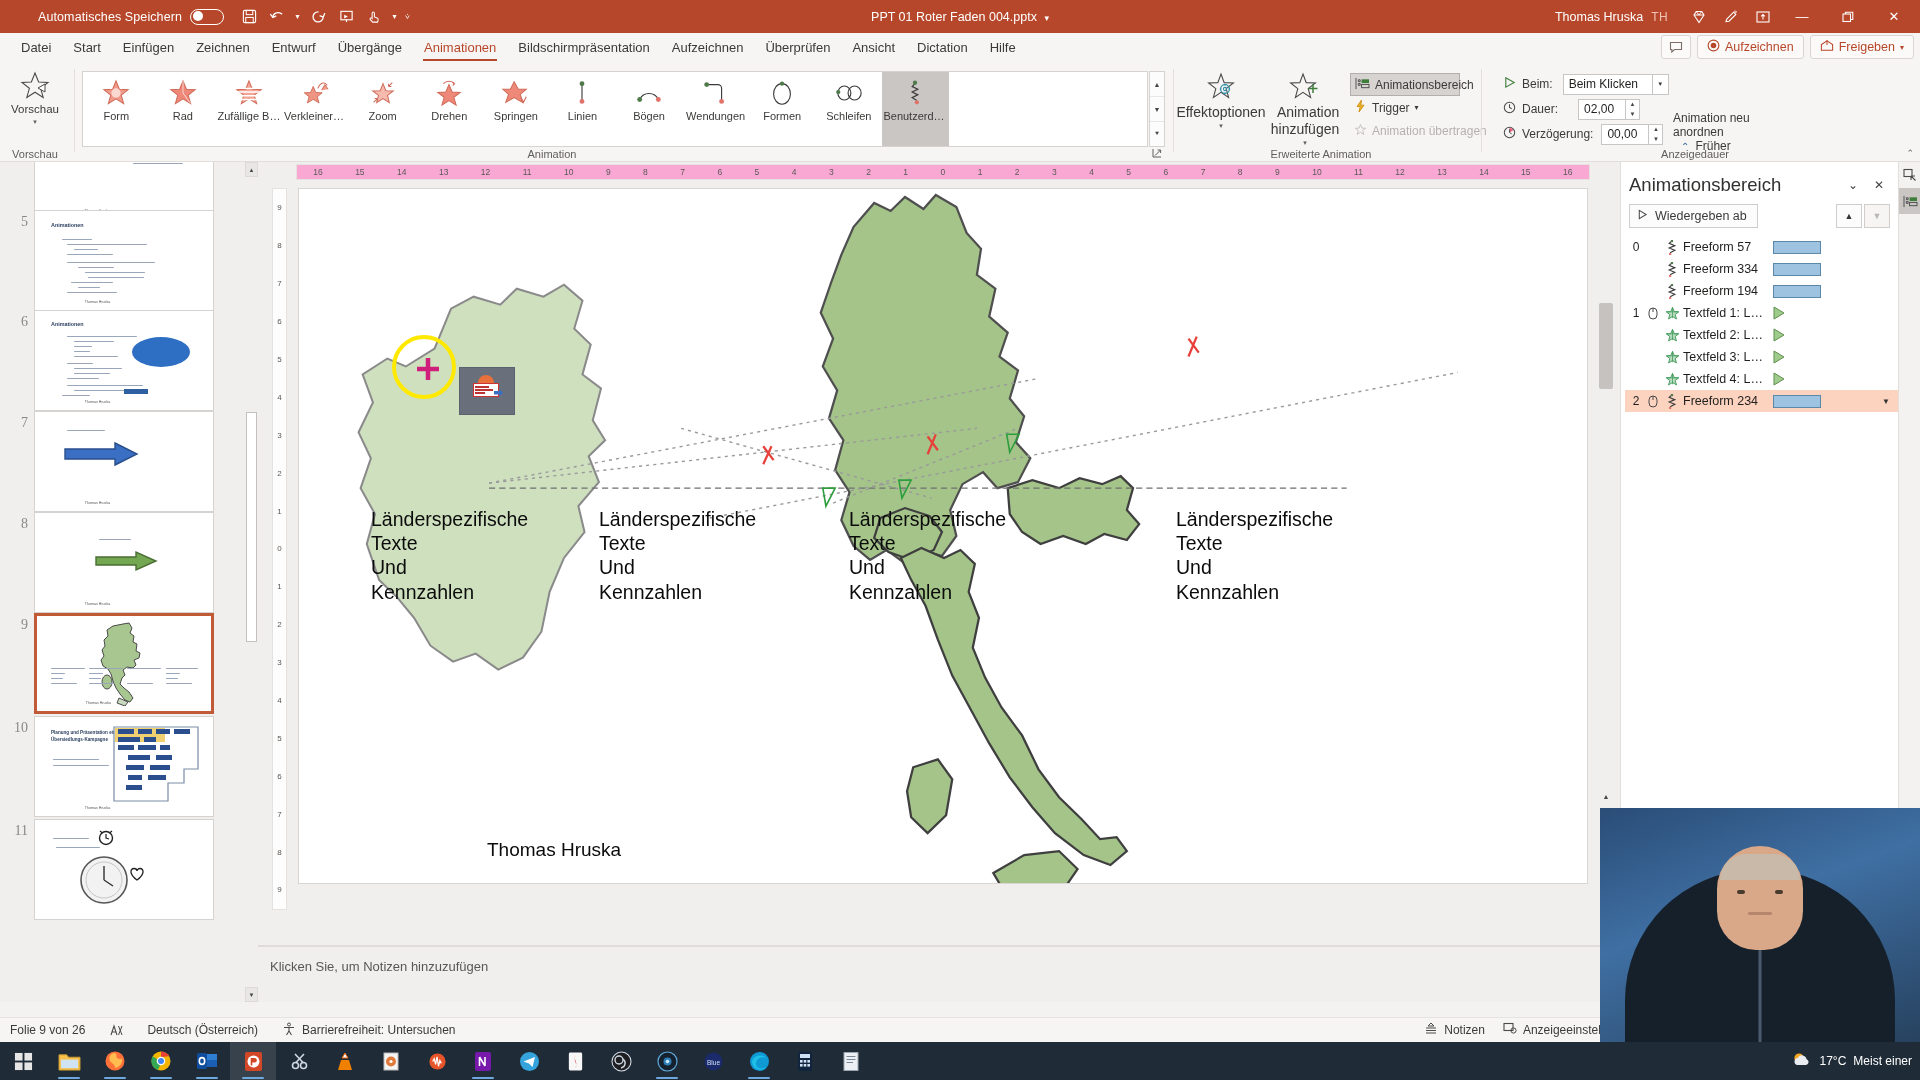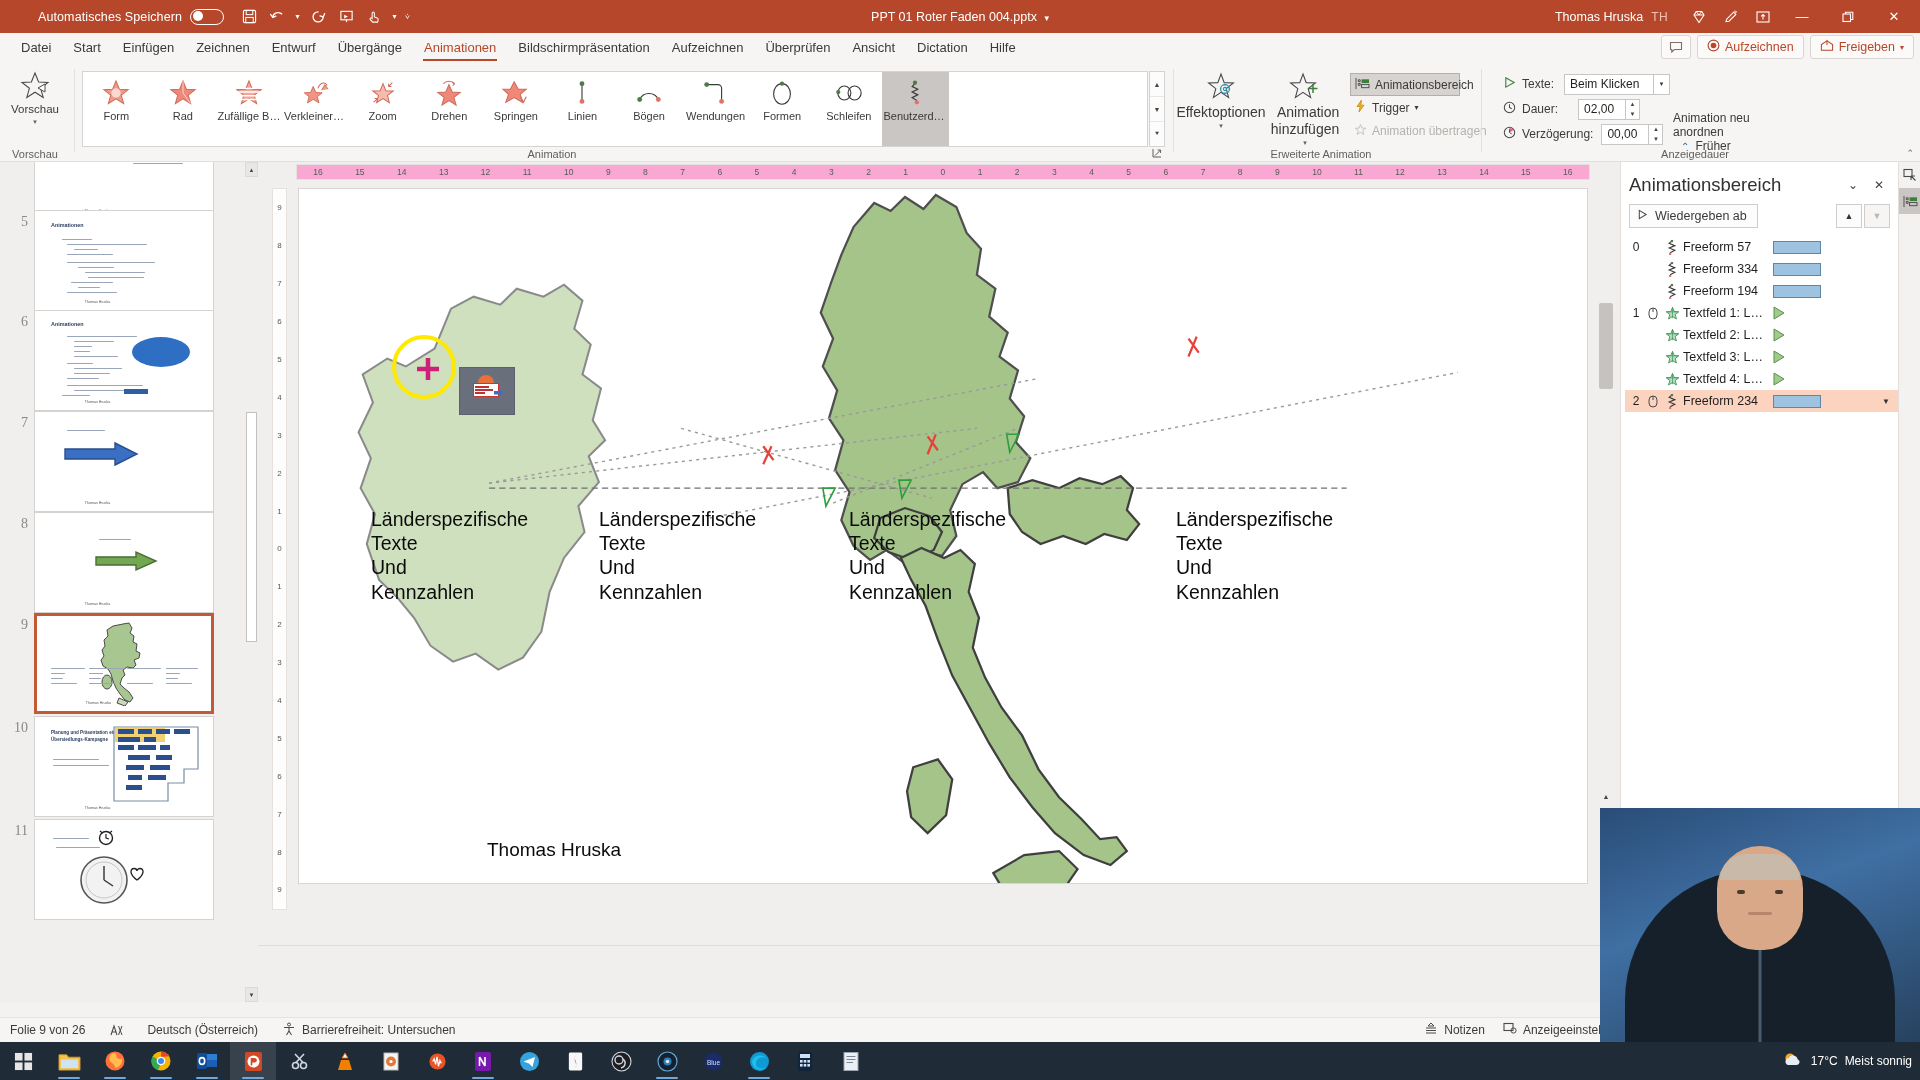--- a/index.html
+++ b/index.html
@@ -601,21 +601,21 @@
 
   <div class="rdivider" style="left:1481px;"></div>
 
   <div class="rgroup" id="grp-timing">
     <div class="tm-row" style="left:8px;top:10px;">
       <span>
         <svg width="13" height="13" viewBox="0 0 14 14">
             <path d="M3 2 L12 7 L3 12 Z" fill="none" stroke="#3f7d3b" stroke-width="1.2"></path>
           </svg>
       </span>
-      <span class="tm-label">Texte:</span>
+      <span class="tm-label">Beim:</span>
       <div style="display:flex;margin-left:4px;">
         <div class="tm-input" style="width:90px;">Beim Klicken</div>
         <div class="combo-caret">▾</div>
       </div>
     </div>
     <div class="tm-row" style="left:8px;top:35px;">
       <span>
         <svg width="13" height="13" viewBox="0 0 14 14">
             <circle cx="7" cy="7" r="5.6" fill="none" stroke="#4a4a4a" stroke-width="1.1"></circle>
             <path d="M7 3.6 V7 L9.4 8.4" fill="none" stroke="#4a4a4a" stroke-width="1.1"></path>
@@ -960,20 +960,23 @@
   </div>
 
   <div id="slide-vscroll">
     <div class="sv-thumb"></div>
     <div class="sv-btn" style="top:600px;">▲</div>
     <div class="sv-btn" style="top:636px;">▼</div>
     <div class="sv-btn" style="top:668px;">⯀</div>
   </div>
 
   <div id="notes-divider"></div>
+  <div id="notes">
+    <span class="np">Klicken Sie, um Notizen hinzuzufügen</span>
+  </div>
 </div>
 
 <div id="animpane">
   <div id="ap-head">
     <span id="ap-title">Animationsbereich</span>
     <span class="ap-hbtn">⌄</span>
     <span class="ap-hbtn">✕</span>
   </div>
 
   <div id="ap-toolbar">
@@ -1351,16 +1354,16 @@
 
   <div id="tb-tray">
     <div id="weather">
       <span>
         <svg width="22" height="20" viewBox="0 0 22 20">
             <circle cx="8" cy="8" r="4.6" fill="#f5a623"></circle>
             <path d="M6 15 a3.6 3.6 0 0 1 .6 -7 a4.8 4.8 0 0 1 9 1.2 a3 3 0 0 1 -.6 5.8 Z" fill="#e9edf2"></path>
           </svg>
       </span>
       <span>17°C</span>
-      <span>Meist sonnig</span>
+      <span>Meist einer</span>
     </div>
   </div>
 </div>
 
 </body></html>

